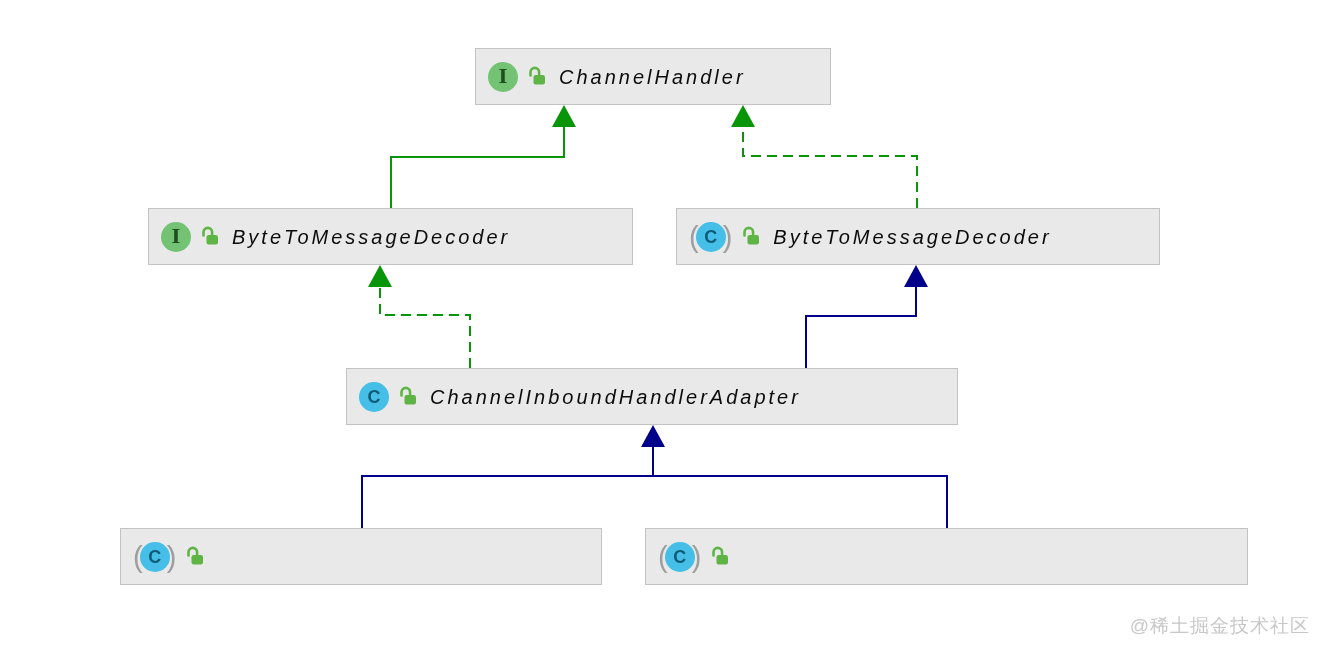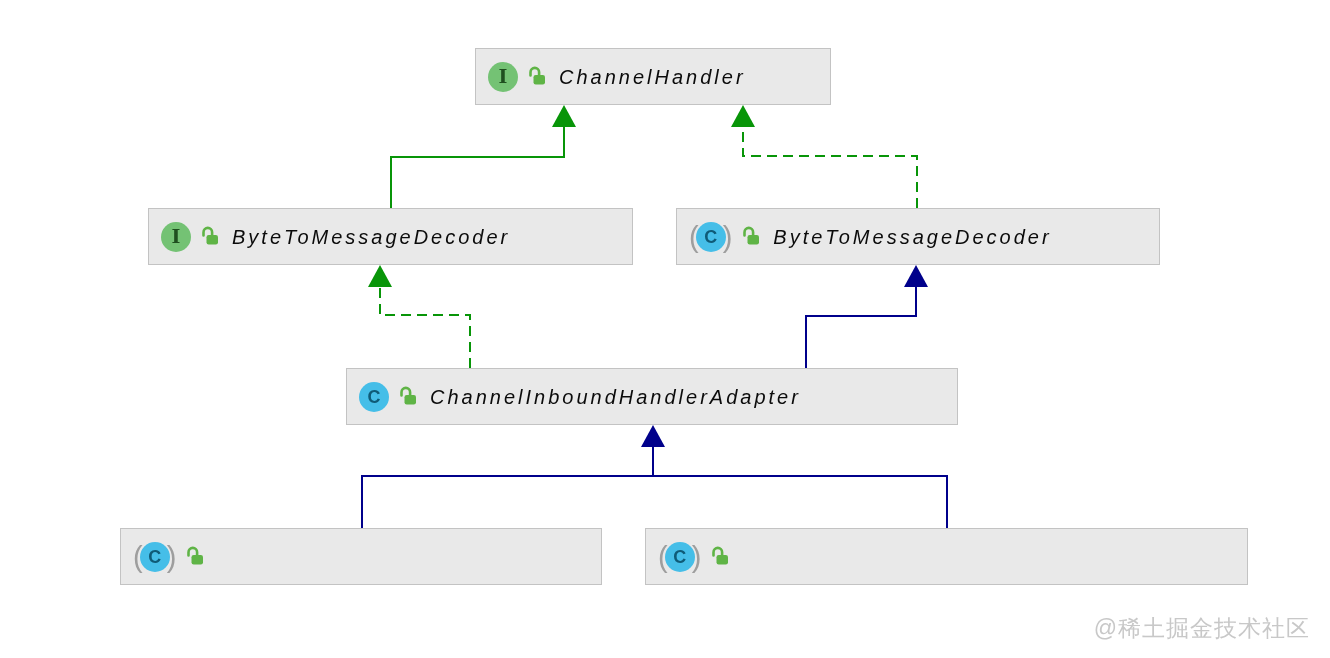--- a/index.html
+++ b/index.html
@@ -18,21 +18,21 @@
           font-family:"DejaVu Serif",serif;font-size:19px;font-weight:700;line-height:1;}
   .type-icon.class .circle,.type-icon.abstract-class .circle{background:var(--icon-class-bg,#45bee8);}
   .type-icon.class .letter,.type-icon.abstract-class .letter{color:var(--icon-class-fg,#0f5b77);
           font-size:18px;font-weight:700;line-height:1;}
   .paren{color:var(--icon-paren,#9e9e9e);font-size:29px;line-height:30px;font-weight:400;}
   .paren.l{margin-right:-3px;}
   .paren.r{margin-left:-3px;}
   .lock-icon{display:inline-flex;margin-right:12px;flex:0 0 auto;margin-top:-2px;}
   .node-label{font-size:20px;letter-spacing:3px;color:var(--node-text,#0b0b0b);
           white-space:nowrap;line-height:1;font-style:italic;}
-  .watermark{position:absolute;font-size:23px;letter-spacing:1px;
+  .watermark{position:absolute;font-size:19px;letter-spacing:1px;
           color:var(--watermark,#c8c8c8);font-family:"Liberation Sans",sans-serif;}
 </style>
 </head>
 <body>
 
 <div class="stage" style="width: 1330px; height: 658px;">
   <svg class="edges-layer" viewBox="0 0 1330 658">
       <g>
         <polyline points="391,208 391,157 564,157 564,126" fill="none" stroke="#089508" stroke-width="2"></polyline>
         <polygon points="564,105 552,127 576,127" fill="#089508"></polygon>

